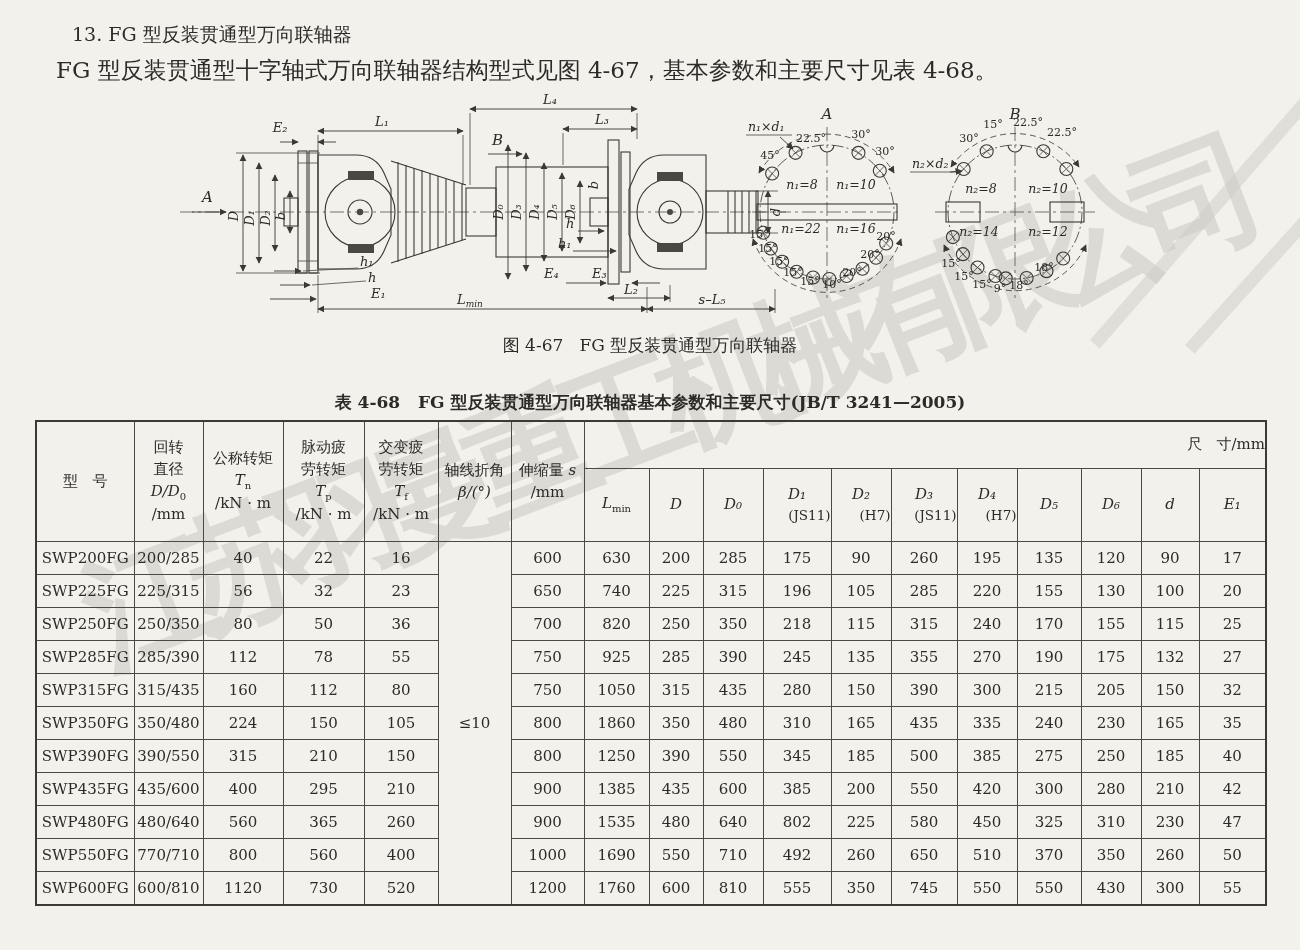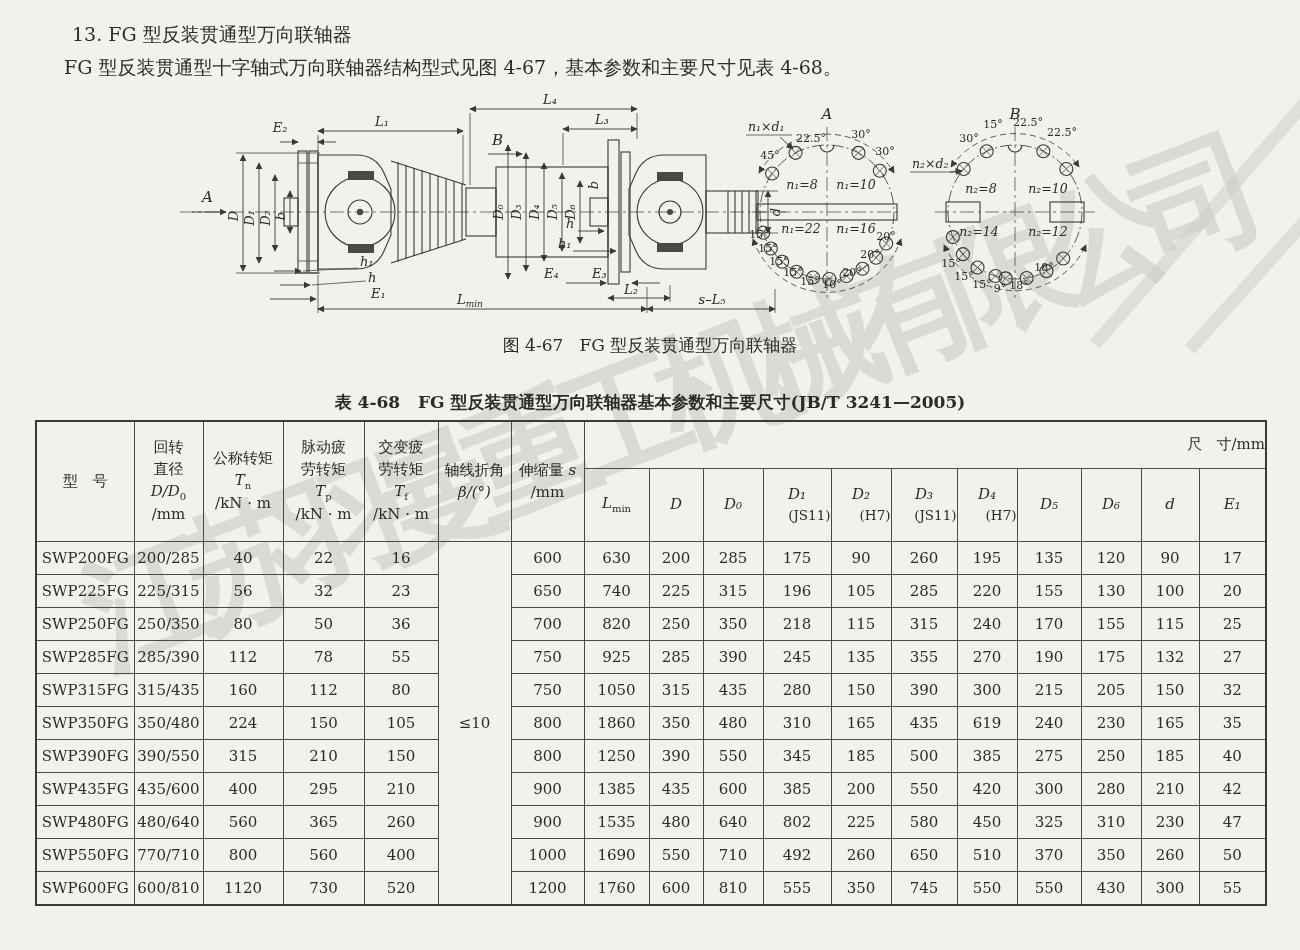--- a/index.html
+++ b/index.html
@@ -7,21 +7,21 @@
         font-family:"DejaVu Serif","DejaVu Sans","Liberation Serif",serif;color:#2d2b27;}
   .wm{position:absolute;left:60px;top:545px;z-index:1;font-size:128px;font-weight:700;
       letter-spacing:-26px;white-space:nowrap;color:#b9b8b4;opacity:.40;
       transform:rotate(-21deg);transform-origin:0 0;pointer-events:none;}
   .wm-bar{position:absolute;z-index:1;background:#cfcec9;opacity:.55;height:13px;
       transform-origin:0 0;pointer-events:none;}
   .wm-bar1{left:1090px;top:340px;width:335px;transform:rotate(-49deg);}
   .wm-bar2{left:1185px;top:345px;width:190px;transform:rotate(-48deg);}
   .content{position:relative;z-index:2;}
   .intro1{position:absolute;left:72px;top:22px;font-size:19px;white-space:pre;text-align:center;}
-  .intro2{position:absolute;left:64px;top:55px;font-size:19px;white-space:pre;}
+  .intro2{position:absolute;left:56px;top:55px;font-size:23px;white-space:pre;}
   .figwrap{position:absolute;left:30px;top:85px;width:1240px;height:250px;}
   .figcap{position:absolute;left:0;right:0;top:334px;text-align:center;font-size:17px;white-space:pre;}
   .tbltitle{position:absolute;left:0;right:0;top:391px;text-align:center;font-size:17px;font-weight:700;white-space:pre;}
   table.spec{position:absolute;left:35px;top:420px;width:1230px;border-collapse:collapse;
       table-layout:fixed;border:2px solid #3c3a35;background:transparent;}
   .spec th,.spec td{border:1px solid #4c4944;text-align:center;vertical-align:middle;
       padding:0;font-weight:normal;}
   .spec thead th{font-size:15px;line-height:1.45;}
   .spec thead tr.sub th{height:72px;font-size:15px;}
   .spec thead tr:first-child th.grp{height:46px;white-space:pre;text-align:right;}
@@ -519,21 +519,21 @@
             <td>224</td>
             <td>150</td>
             <td>105</td>
             <td>800</td>
             <td>1860</td>
             <td>350</td>
             <td>480</td>
             <td>310</td>
             <td>165</td>
             <td>435</td>
-            <td>619</td>
+            <td>335</td>
             <td>240</td>
             <td>230</td>
             <td>165</td>
             <td>35</td>
           </tr>
           <tr>
             <td>SWP390FG</td>
             <td>390/550</td>
             <td>315</td>
             <td>210</td>

